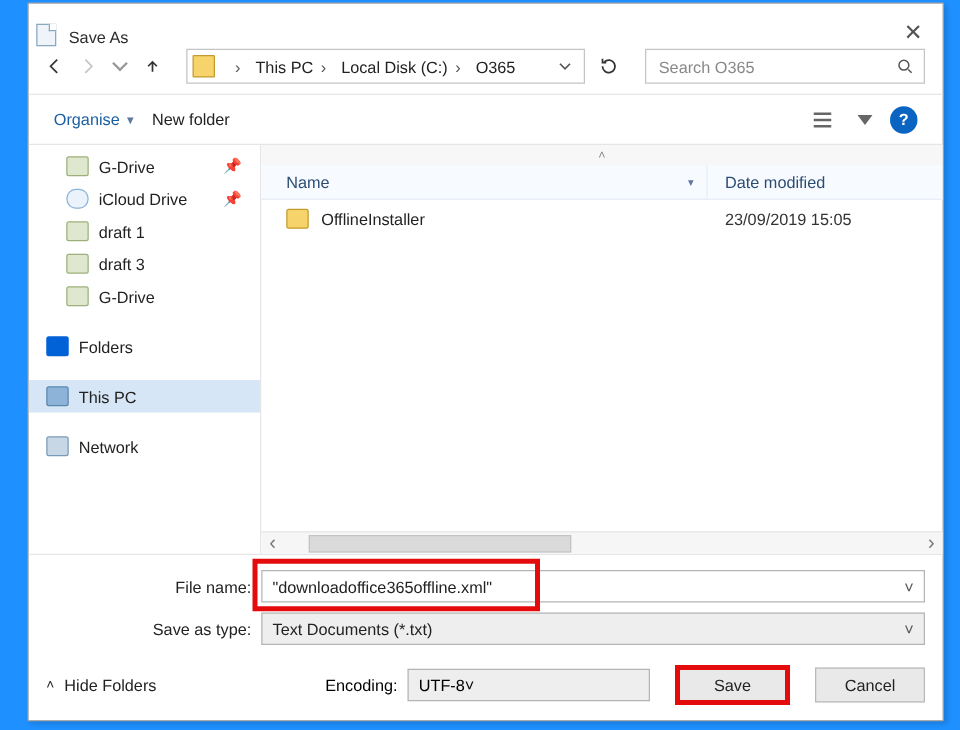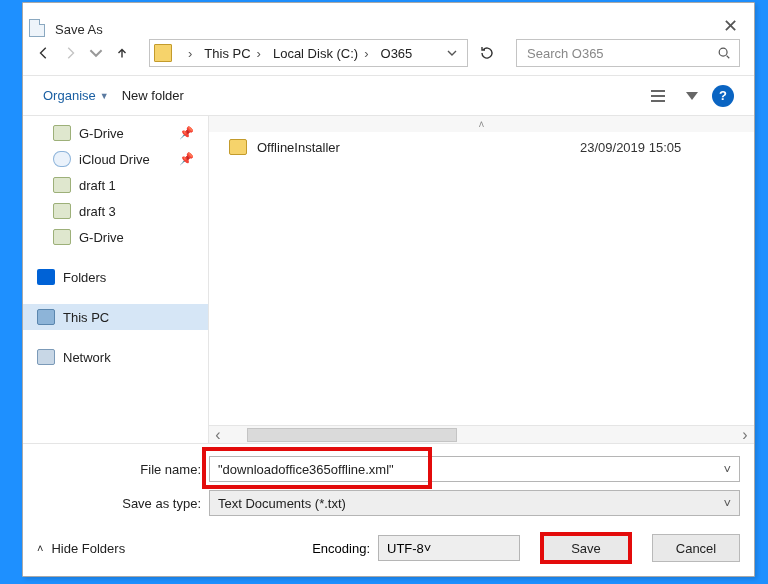--- a/index.html
+++ b/index.html
@@ -74,21 +74,21 @@
 
   .bottom { border-top:1px solid #e5e5e5; padding: 12px 14px 14px 14px; }
   .field { display:flex; align-items:center; margin-bottom:8px; }
   .field .lbl { width:172px; text-align:right; padding-right:8px; font-size:13px; color:#222; }
   .field .combo { flex:1; height:26px; border:1px solid #b5b5b5; background:#fff; display:flex; align-items:center; padding:0 8px; font-size:13px; color:#222; }
   .field .combo .dd { margin-left:auto; color:#555; }
   .btnrow { display:flex; align-items:center; margin-top:18px; }
   .hidef { display:flex; align-items:center; gap:8px; font-size:13px; color:#222; }
   .hidef .chev { font-size:11px; }
   .enc { margin-left:auto; display:flex; align-items:center; gap:8px; font-size:13px;text-align:center; }
-  .enc .combo { width:142px; height:26px; border:1px solid #b5b5b5; background:#eee; display:flex; align-items:center; padding:0 8px; font-size:13px; }
+  .enc .combo { width:194px; height:26px; border:1px solid #b5b5b5; background:#eee; display:flex; align-items:center; padding:0 8px; font-size:13px; }
   .winbtn { height:28px; min-width:88px; background:#e9e9e9; border:1px solid #b9b9b9; font-size:13px; color:#222; display:inline-flex; align-items:center; justify-content:center; margin-left:14px; }
   .redbox { outline: 4px solid #e30b0b; outline-offset: -2px; }
   .red-fn { outline: 4px solid #e30b0b; }
 
   svg { display:block; }
 </style>
 </head>
 <body>
 
 <div class="dialog">
@@ -223,20 +223,27 @@
       </div>
       <div style="height:14px"></div>
       <div class="tnode parent">
         <span class="ticon ic-net"></span>
         <span>Network</span>
       </div>
     </div>
 
     <div class="filepane">
       <div class="scrollhint">˄</div>
+      <div class="cols">
+        <div class="col-name">
+          <span>Name</span>
+          <span class="sort">▾</span>
+        </div>
+        <div class="col-date">Date modified</div>
+      </div>
       <div class="rows" id="rows">
           <div class="row">
             <span class="ricon ic-folder"></span>
             <span class="rname">OfflineInstaller</span>
             <span class="rdate">23/09/2019 15:05</span>
           </div>
         </div>
       <div class="hbar">
         <span class="har left">‹</span>
         <span class="hthumb"></span>

